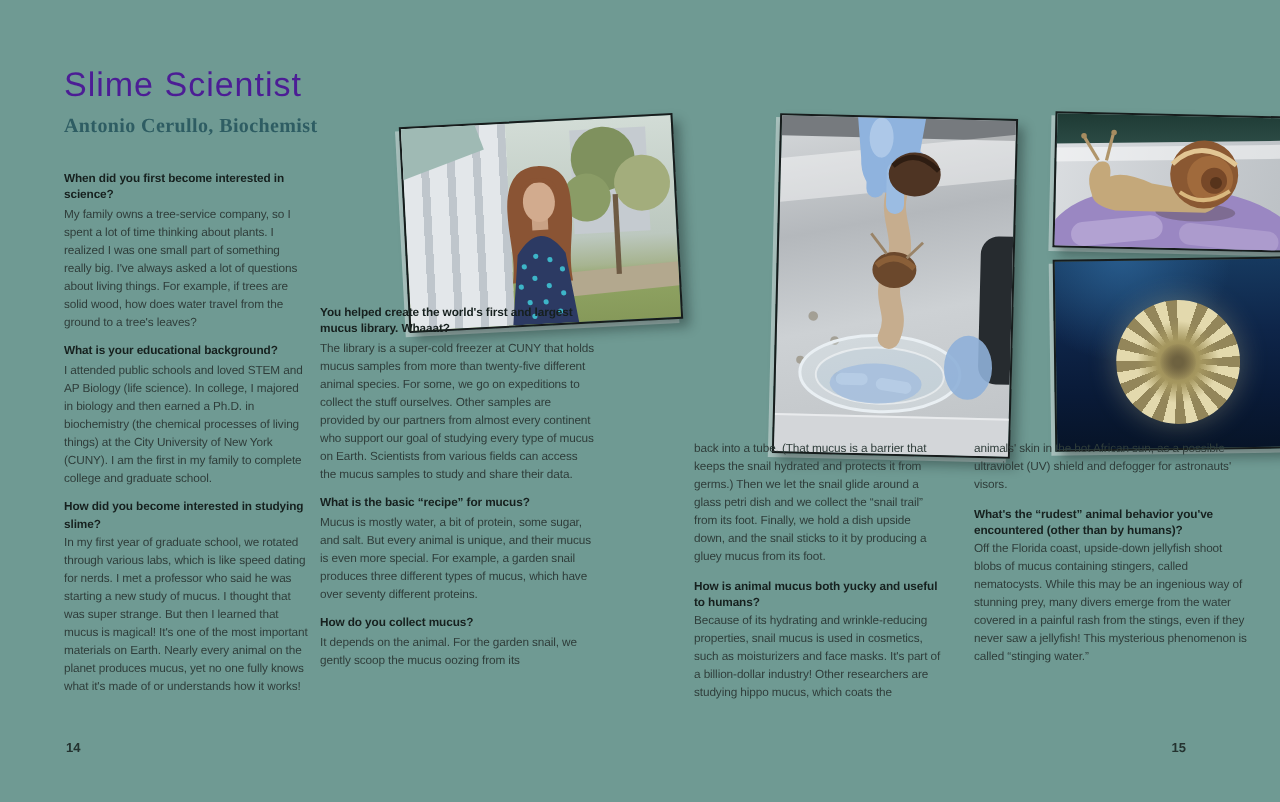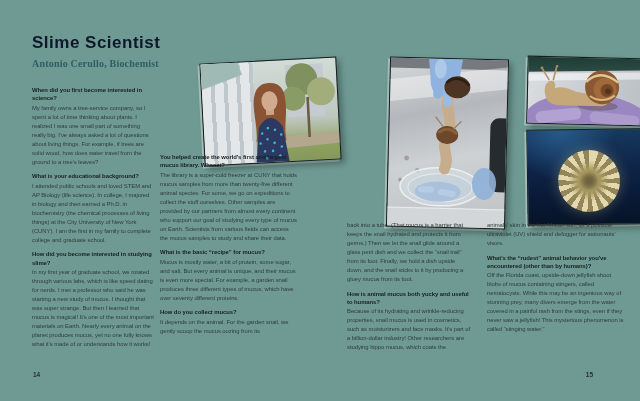--- a/index.html
+++ b/index.html
@@ -1,22 +1,22 @@
 <!DOCTYPE html>
 <html><head>
 <meta charset="utf-8">
 <style>
   html,body { margin:0; padding:0; background:#4a4a4a; }
   .spread {
     position:relative; width:640px; height:401px; background:#6f9a93;
     font-family:"Liberation Sans", sans-serif; overflow:hidden;
   }
   .page-title {
-    position:absolute; left:32px; top:33px; font-size:17px; font-weight:bold;
-    color:#0f172a; letter-spacing:.5px;
+    position:absolute; left:32px; top:33px; font-size:17px; font-weight:normal;
+    color:#4c1d95; letter-spacing:.5px;
   }
   .page-subtitle {
     position:absolute; left:32px; top:58px; font-size:10px; font-weight:bold;
     font-family:"Liberation Serif", serif; color:#2e5d63; letter-spacing:.2px;
   }
   .col { position:absolute; color:#2f3d3a; font-size:5.9px; line-height:9px; letter-spacing:-0.05px; }
   .col p { margin:0 0 5.5px 0; }
   .col p.q { font-weight:bold; color:#16201e; line-height:8.4px; margin-bottom:1px; }
   .col1 { left:32px;  top:86px;  width:122px; }
   .col2 { left:160px; top:153px; width:138px; }

